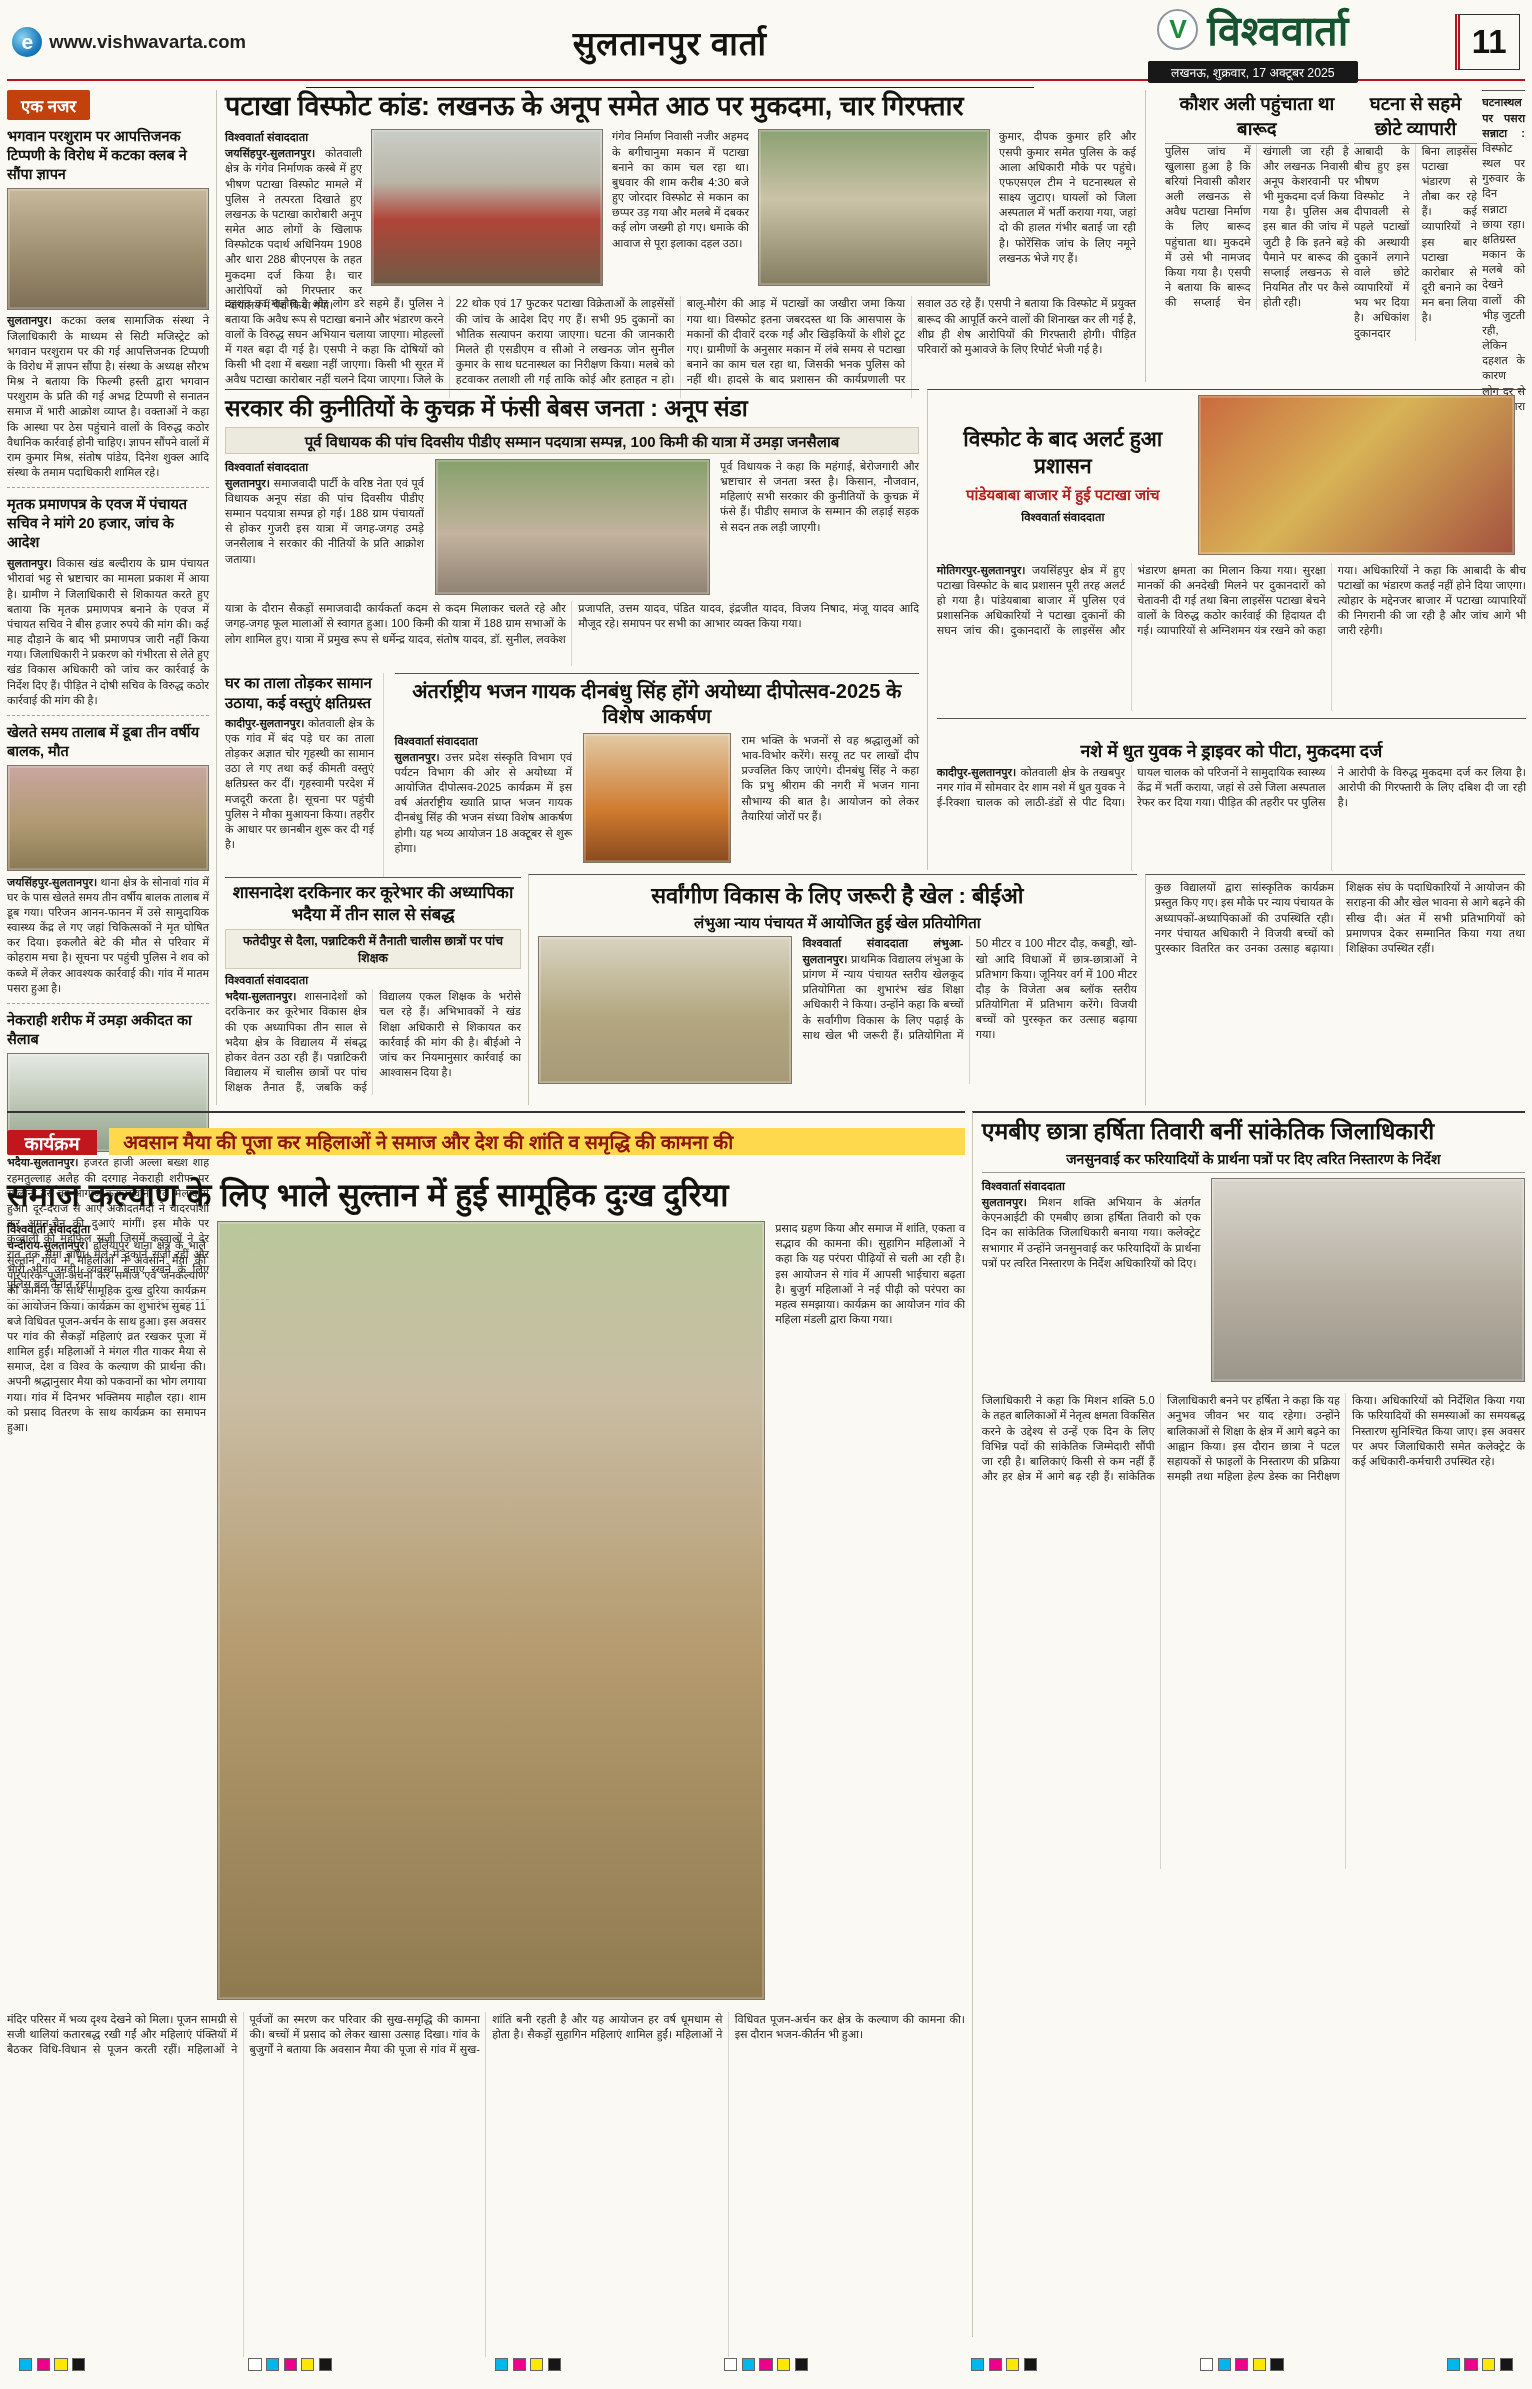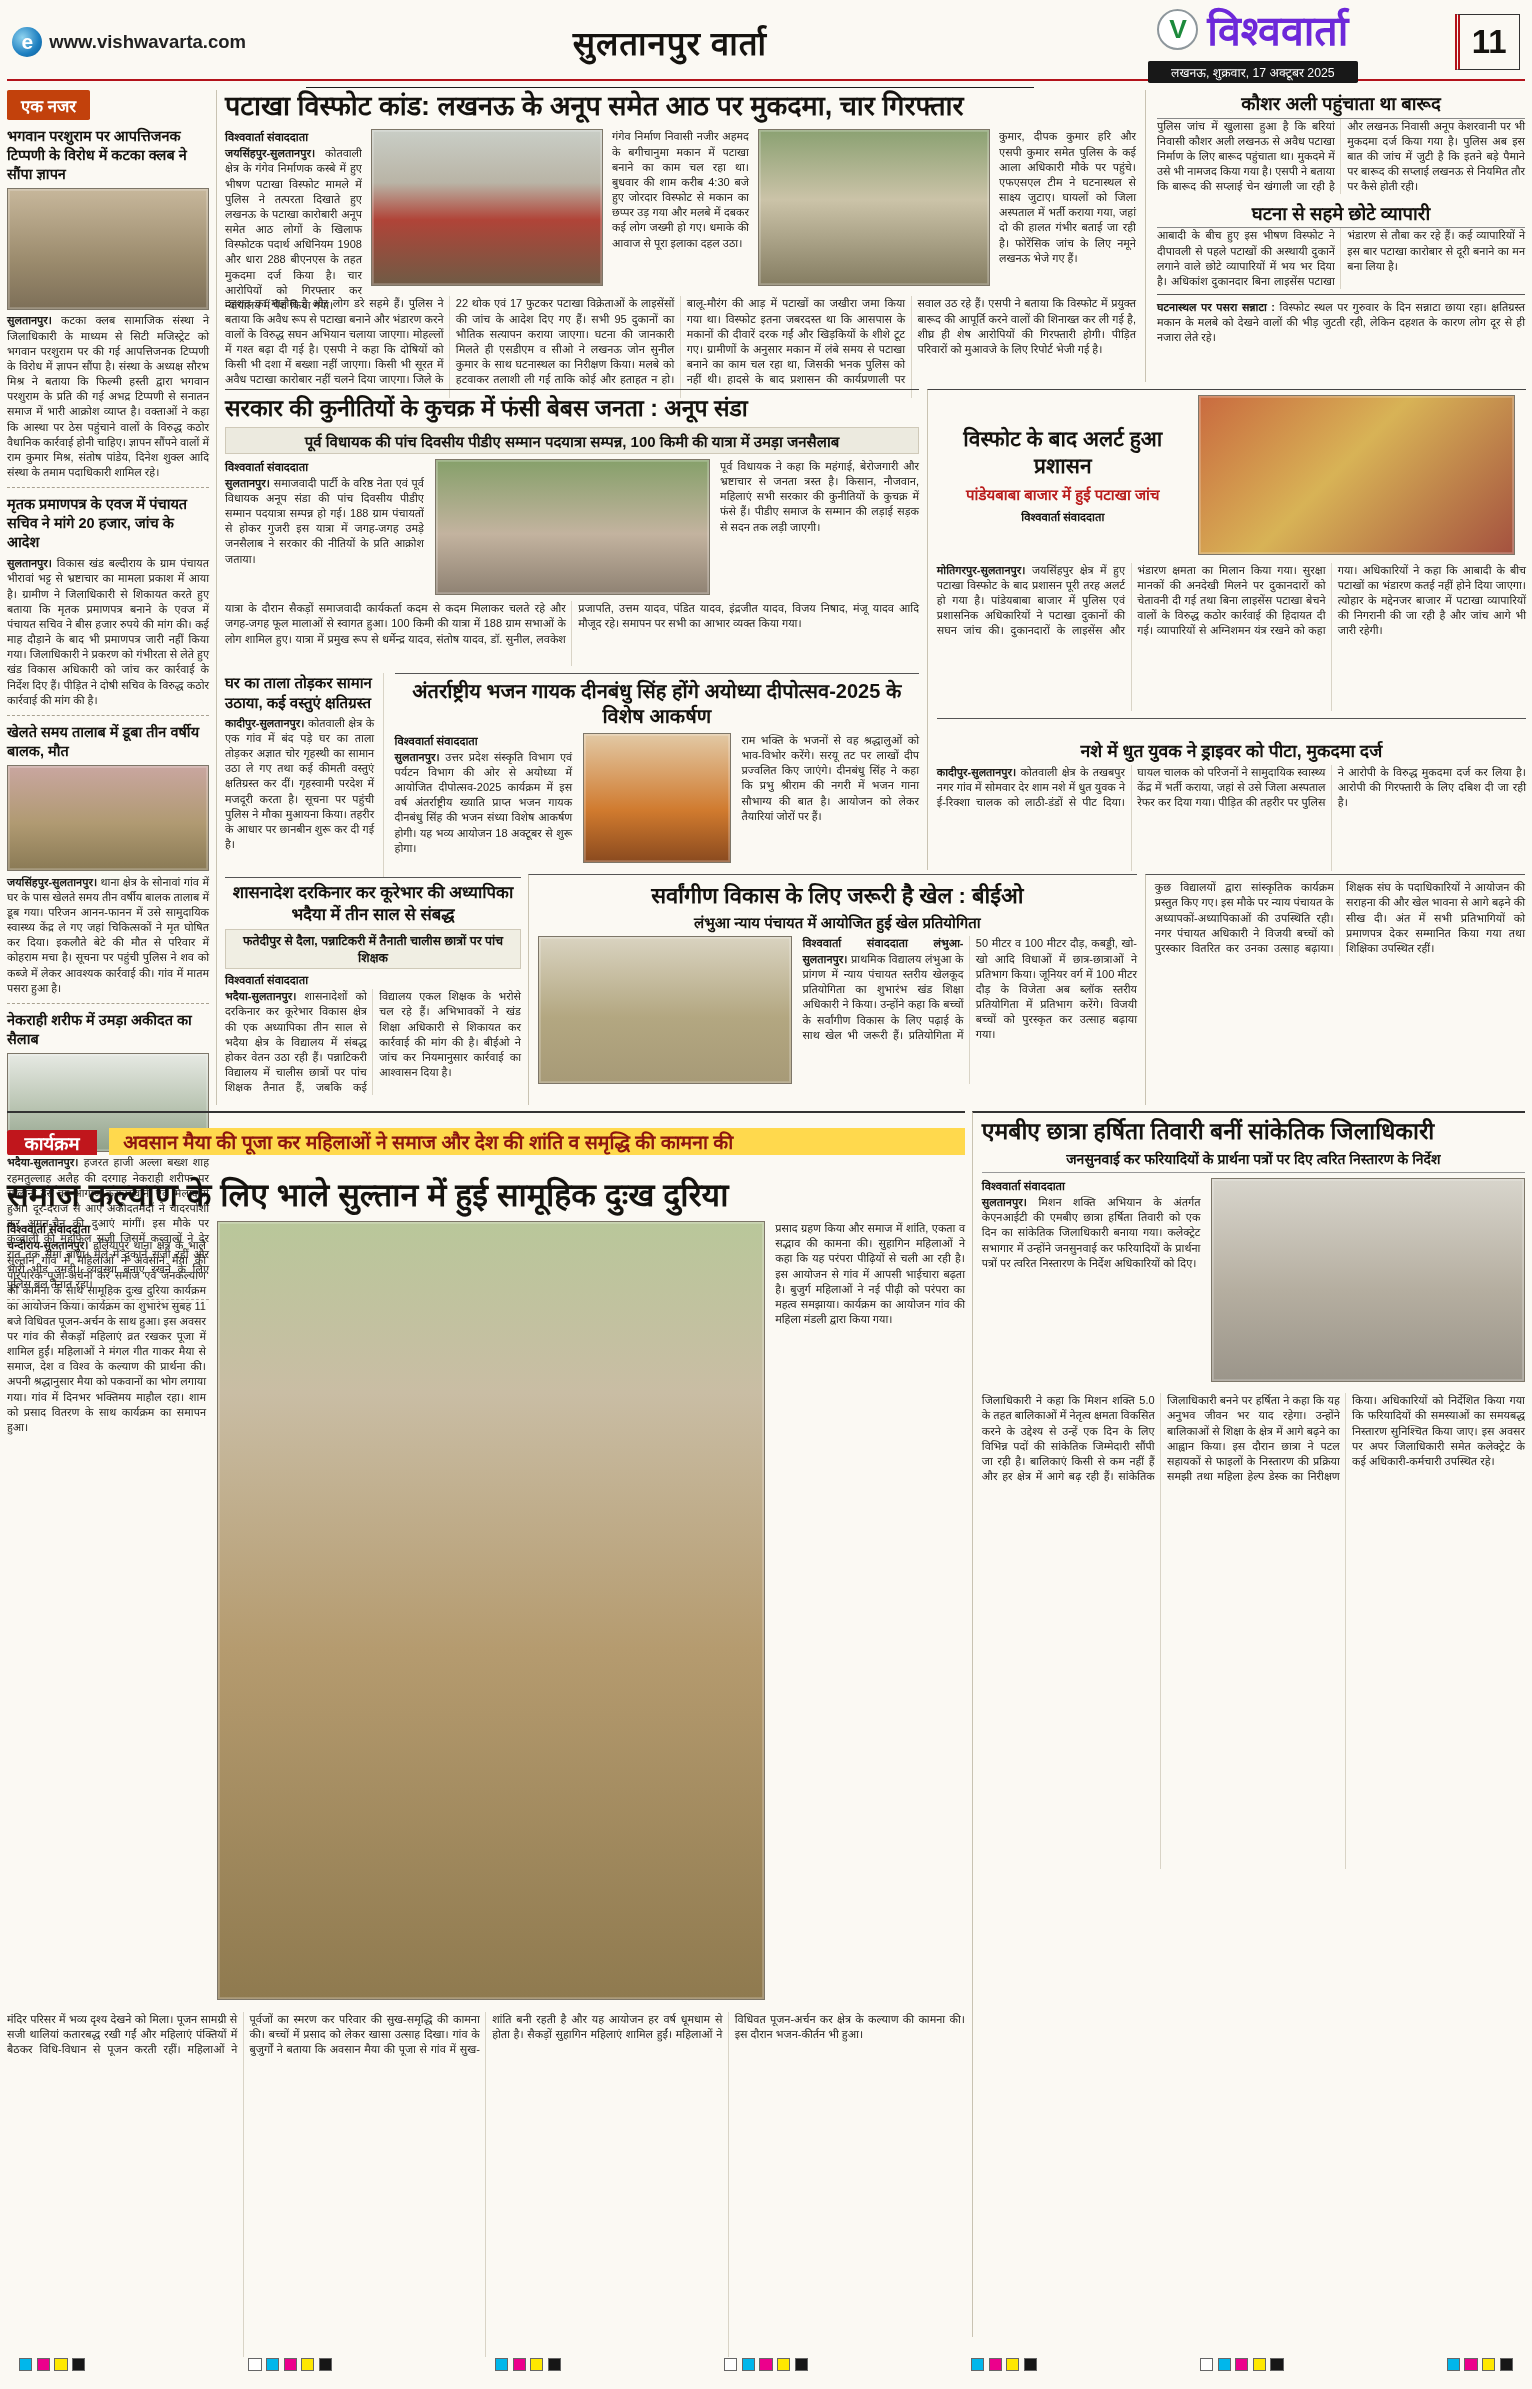--- a/index.html
+++ b/index.html
@@ -11,21 +11,21 @@
   
   .header{left:7px;top:5.3px;width:1518px;height:76px;display:flex;align-items:center;border-bottom:2.6px solid #b3131a;padding:0 5.3px;gap:12.3px}
   .logo-block{display:flex;align-items:center;gap:7px;width:264px}
   .e-globe{width:30px;height:30px;border-radius:50%;background:radial-gradient(circle at 35% 35%,#8fd3ef,#1d7fc0 60%,#0c5a93);color:#fff;font-weight:bold;font-size:21px;display:flex;align-items:center;justify-content:center}
   .site-url{font-size:18.5px;font-weight:bold;color:#222}
   .section-title-wrap{flex:1;text-align:center;border-top:1.8px solid #1b1b1b;border-bottom:1.8px solid #1b1b1b;padding:22px 0;margin:0 17.6px}
   .section-title{font-size:33px;font-weight:bold;letter-spacing:0.9px}
   .masthead-block{width:379px;display:flex;flex-direction:column;align-items:center;gap:3.5px}
   .masthead-row{display:flex;align-items:center;gap:8.8px}
   .v-logo{width:41px;height:41px;border-radius:50%;border:2.6px solid #8e979c;color:#1d8a3c;font-size:26.4px;font-weight:bold;display:flex;align-items:center;justify-content:center;background:#fff}
-  .masthead{font-size:41px;font-weight:bold;color:#6d28d9}
+  .masthead{font-size:41px;font-weight:bold;color:#14532d}
   .date-strip{background:#181818;color:#fff;font-size:12.3px;padding:2.6px 23px;border-radius:1.8px}
   .page-no-box{width:65px;height:56px;border:1.8px solid #333;border-left:5.3px double #b3131a;display:flex;align-items:center;justify-content:center;font-size:33px;font-weight:bold}
 
   
   .bt{font-size:11px;line-height:1.38;text-align:justify;color:#1c1a16}
   .dl{font-weight:bold}
   .byline{font-weight:bold;font-size:11.3px;margin-bottom:1.8px}
   .photo{border:0.9px solid #7d7668;box-shadow:inset 0 0 0 1.8px rgba(255,255,255,.25)}
   .c2{column-count:2;column-gap:12.3px;column-rule:0.9px solid #d9d4c6}
   .c3{column-count:3;column-gap:12.3px;column-rule:0.9px solid #d9d4c6}
@@ -45,21 +45,21 @@
   
   .lead{left:225px;top:90px;width:911px;height:292px}
   .lead h2{font-size:27px;line-height:1.2;margin-bottom:7px}
   .lead-toprow{display:flex;gap:8.8px;height:160px}
   .lead-toprow .tcol{width:139px}
   .ph-jeep{width:236px;height:157px;background:linear-gradient(180deg,#c9cec6 0%,#b9b4a6 34%,#b04438 58%,#6f5b45 100%)}
   .ph-police{width:236px;height:157px;background:linear-gradient(180deg,#8ba172 0%,#cbc3a8 45%,#857d62 100%)}
   .lead-bottom{margin-top:7px;height:102px}
 
   
-  .right-top{left:1145px;top:90px;width:380px;height:292px;border-left:0.9px solid #c9c3b2;padding-left:11px;display:flex;flex-direction:column;gap:5.3px}
+  .right-top{left:1145px;top:90px;width:380px;height:292px;border-left:0.9px solid #c9c3b2;padding-left:19px;display:flex;gap:5.3px}
   .right-top h3{font-size:18.5px;text-align:center;border-bottom:0.9px solid #888;padding-bottom:2.6px}
   .sannata{border-top:1.3px solid #555;padding-top:4.4px}
 
   
   .mid-left{left:225px;top:389px;width:694px;height:481px;border-top:1.8px solid #444;padding-top:5.3px}
   .mid-left .sar-h{font-size:23px;line-height:1.2}
   .sar-sub{background:#eceadf;border:0.9px solid #cfc9b8;font-weight:bold;font-size:15px;text-align:center;padding:2.6px 3.5px;margin:4.4px 0}
   .sar-row{display:flex;gap:10.6px;height:137px}
   .sar-row .tcol{flex:1}
   .ph-yatra{width:275px;height:136px;background:linear-gradient(180deg,#86a06a 0%,#c3b39f 55%,#8f8273 100%)}

